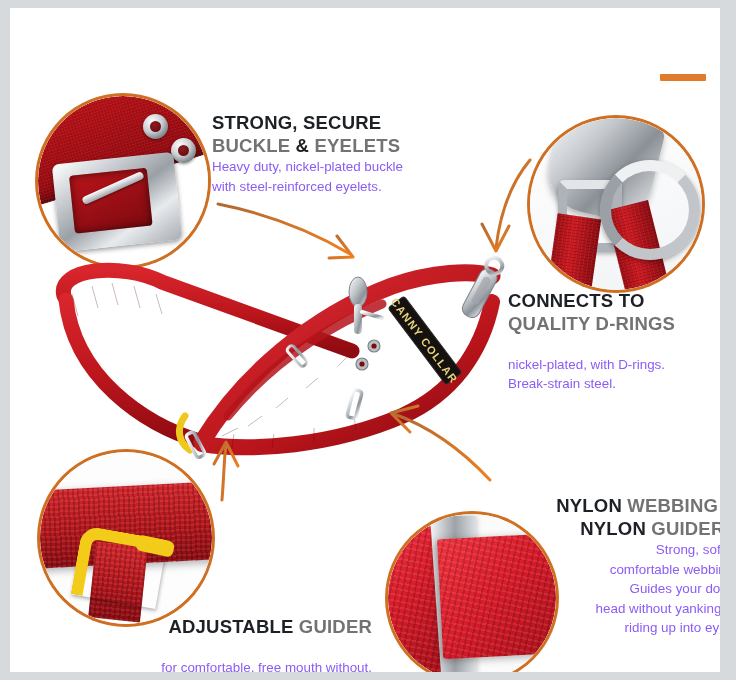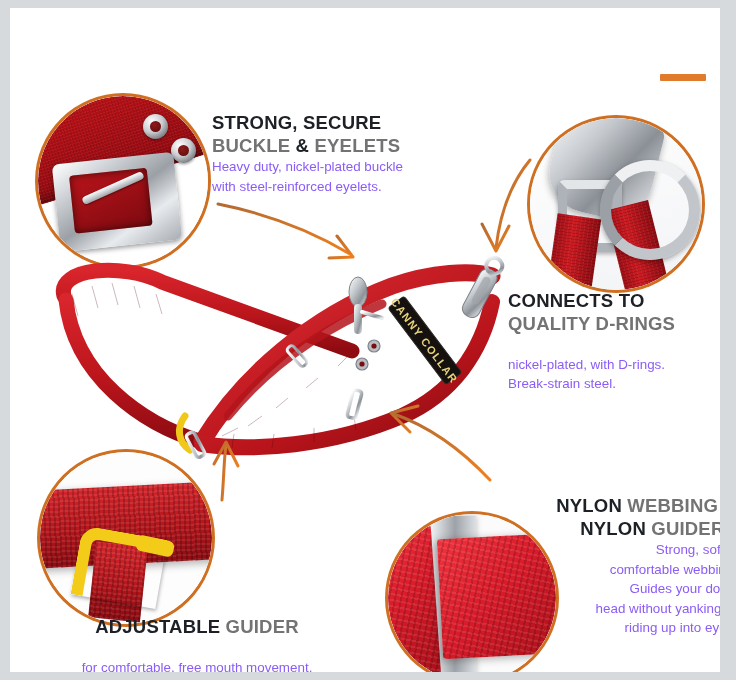--- a/index.html
+++ b/index.html
@@ -20,21 +20,21 @@
   
   .blk{position:absolute;}
   .hl{font-size:18.5px;font-weight:bold;letter-spacing:.2px;color:#1d2126;line-height:23px;}
   .hl .o{color:#737373;}
   .body{font-size:13.4px;color:#8b5cf6;line-height:19.5px;font-weight:normal;}
 
   #blk-buckle{left:202px;top:103px;width:246px;text-align:left;}
   #blk-drings{left:498px;top:281px;width:226px;text-align:left;}
   #blk-nylon{left:505px;top:486px;width:222px;text-align:right;}
   #blk-nylon .body{text-align:right;}
-  #blk-guider{left:12px;top:607px;width:350px;text-align:center;}
+  #blk-guider{left:12px;top:607px;width:350px;text-align:right;}
 
   
   .circ{position:absolute;border-radius:50%;overflow:hidden;
         box-shadow:0 0 0 3px #cf6f22;background:#fff;}
   .circ .inner{position:absolute;inset:0;border-radius:50%;overflow:hidden;}
 
   
   #circ-buckle{left:28px;top:88px;width:170px;height:170px;}
   #c1-bg{position:absolute;inset:0;background:#ffffff;}
   #c1-web{position:absolute;left:-12px;top:-14px;width:215px;height:120px;
@@ -309,18 +309,18 @@
         <span>riding up into eyes.</span>
       </div>
     </div>
 
     <div class="blk" id="blk-guider">
       <div class="hl">
         <span>ADJUSTABLE </span><span class="o">GUIDER</span>
       </div>
       <div class="body">
         <br>
-        <span>for comfortable, free mouth movement.</span>
+        <span>for comfortable, free mouth without.</span>
       </div>
     </div>
 
   </div>
 </div>
 
 </body></html>

